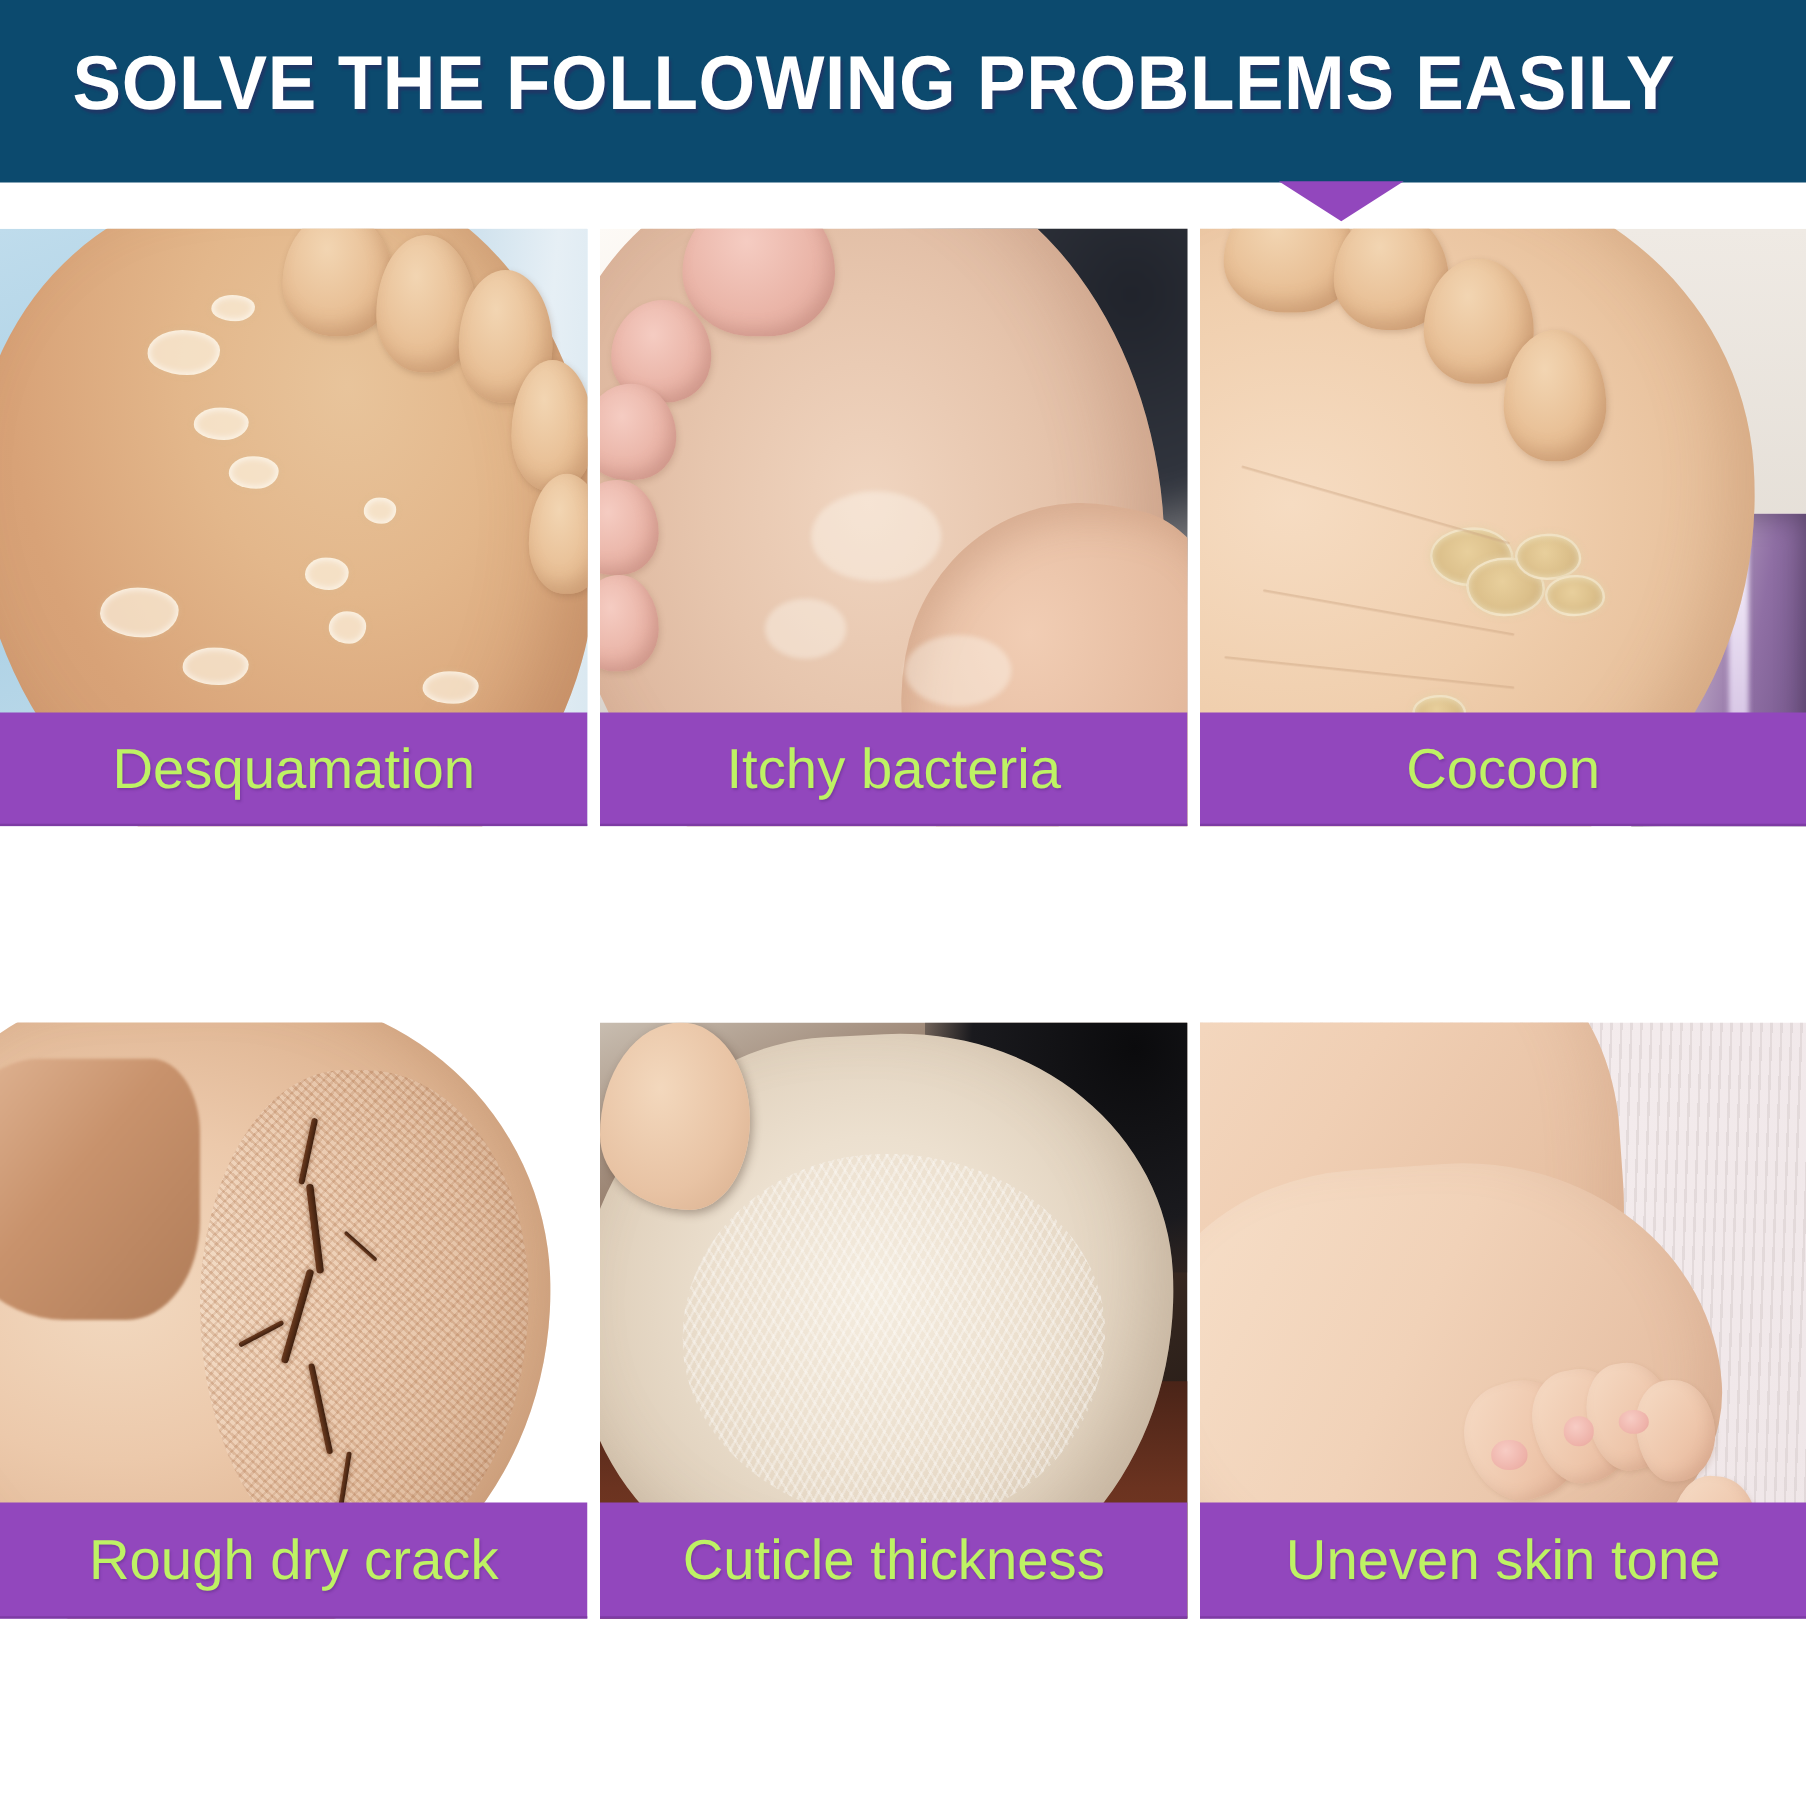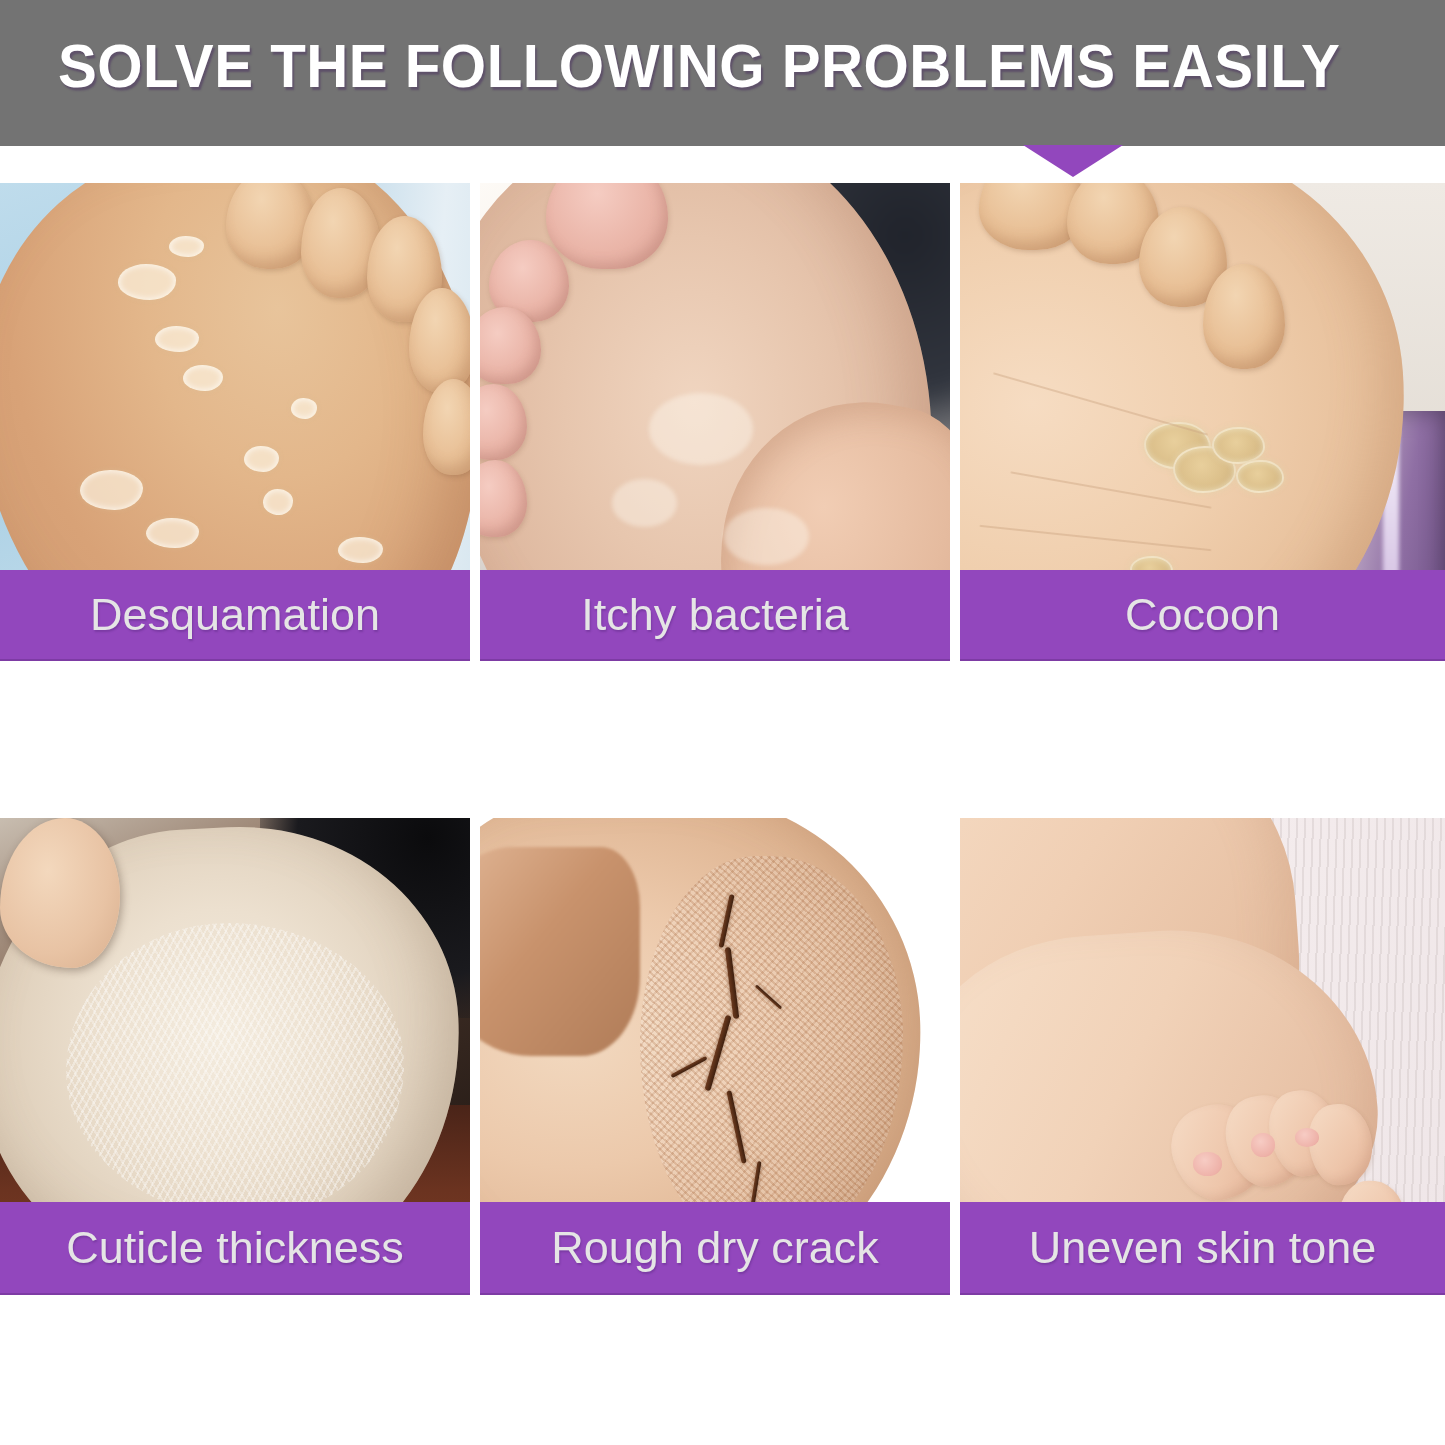--- a/index.html
+++ b/index.html
@@ -16,21 +16,21 @@
     position: relative;
   }
 
   
   #header-banner {
     position: absolute;
     left: 0;
     top: 0;
     width: 1445px;
     height: 146px;
-    background: #737373;
+    background: #0c4a6e;
     box-sizing: border-box;
   }
   #banner-title {
     position: absolute;
     left: 58px;
     top: 28px;
     width: 1350px;
     font-size: 61px;
     font-weight: bold;
     color: #ffffff;
@@ -84,21 +84,21 @@
     width: 100%;
     height: 91px;
     background: #9247bd;
     display: flex;
     align-items: center;
     justify-content: center;
     box-sizing: border-box;
     border-bottom: 2px solid #7d3ba4;
   }
   .caption-text {
-    color: #e5e5e5;
+    color: #bef264;
     font-size: 45px;
     font-weight: normal;
     line-height: 52px;
     white-space: nowrap;
     text-shadow: 1px 2px 2px rgba(70, 30, 105, 0.30);
   }
   .card-row2 .photo { height: 477px; }
   .card-row2 .caption-bar { height: 93px; }
 
   
@@ -378,47 +378,47 @@
       <div class="caption-bar">
         <span class="caption-text">Cocoon</span>
       </div>
     </div>
   </div>
 
   <div class="grid-row-gap-spacer"></div>
 
   <div class="problem-card card-row2">
     <div class="photo">
-      <div class="layer p4-bg"></div>
-      <div class="layer p4-floor"></div>
-      <div class="layer p4-dark-corner"></div>
-      <div class="layer p4-heel"></div>
-      <div class="layer p4-cuticle"></div>
-      <div class="layer p4-thumb"></div>
-      <div class="caption-bar">
-        <span class="caption-text">Cuticle thickness</span>
-      </div>
-    </div>
-  </div>
-
-  <div class="problem-card card-row2">
-    <div class="photo">
       <div class="layer p5-bg"></div>
       <div class="layer p5-heel"></div>
       <div class="layer p5-ankle"></div>
       <div class="layer p5-rough"></div>
       <div class="layer p5-crack" style="left:52%;top:16%;width:5px;height:54px;transform:rotate(12deg);"></div>
       <div class="layer p5-crack" style="left:53%;top:27%;width:6px;height:72px;transform:rotate(-7deg);"></div>
       <div class="layer p5-crack" style="left:50%;top:41%;width:6px;height:78px;transform:rotate(16deg);"></div>
       <div class="layer p5-crack" style="left:54%;top:57%;width:5px;height:74px;transform:rotate(-12deg);"></div>
       <div class="layer p5-crack" style="left:58%;top:72%;width:4px;height:58px;transform:rotate(9deg);"></div>
       <div class="layer p5-crack" style="left:44%;top:48%;width:4px;height:40px;transform:rotate(62deg);"></div>
       <div class="layer p5-crack" style="left:61%;top:34%;width:3px;height:34px;transform:rotate(-48deg);"></div>
       <div class="caption-bar">
         <span class="caption-text">Rough dry crack</span>
+      </div>
+    </div>
+  </div>
+
+  <div class="problem-card card-row2">
+    <div class="photo">
+      <div class="layer p4-bg"></div>
+      <div class="layer p4-floor"></div>
+      <div class="layer p4-dark-corner"></div>
+      <div class="layer p4-heel"></div>
+      <div class="layer p4-cuticle"></div>
+      <div class="layer p4-thumb"></div>
+      <div class="caption-bar">
+        <span class="caption-text">Cuticle thickness</span>
       </div>
     </div>
   </div>
 
   <div class="problem-card card-row2">
     <div class="photo">
       <div class="layer p6-bg"></div>
       <div class="layer p6-leg"></div>
       <div class="layer p6-foot"></div>
       <div class="layer p6-toe" style="left:44%;top:60%;width:19%;height:20%;transform:rotate(-18deg);"></div>

